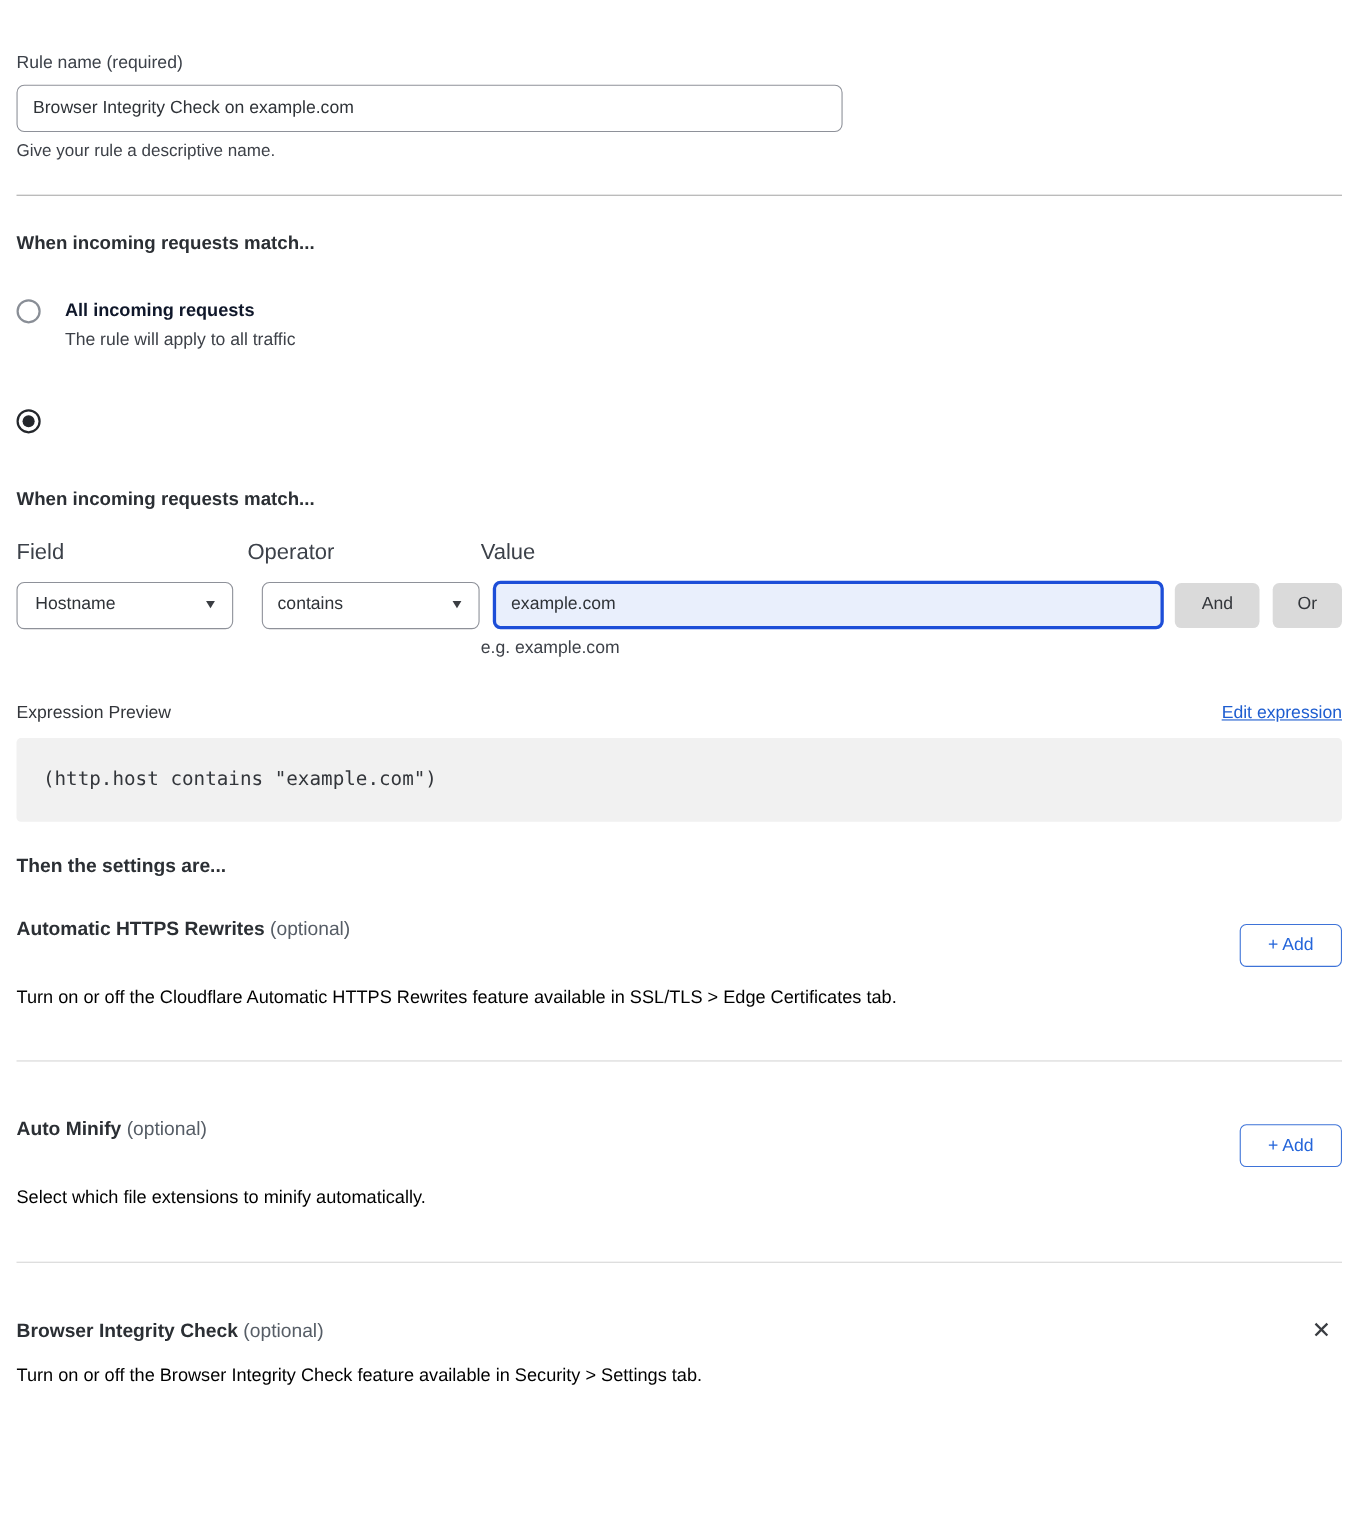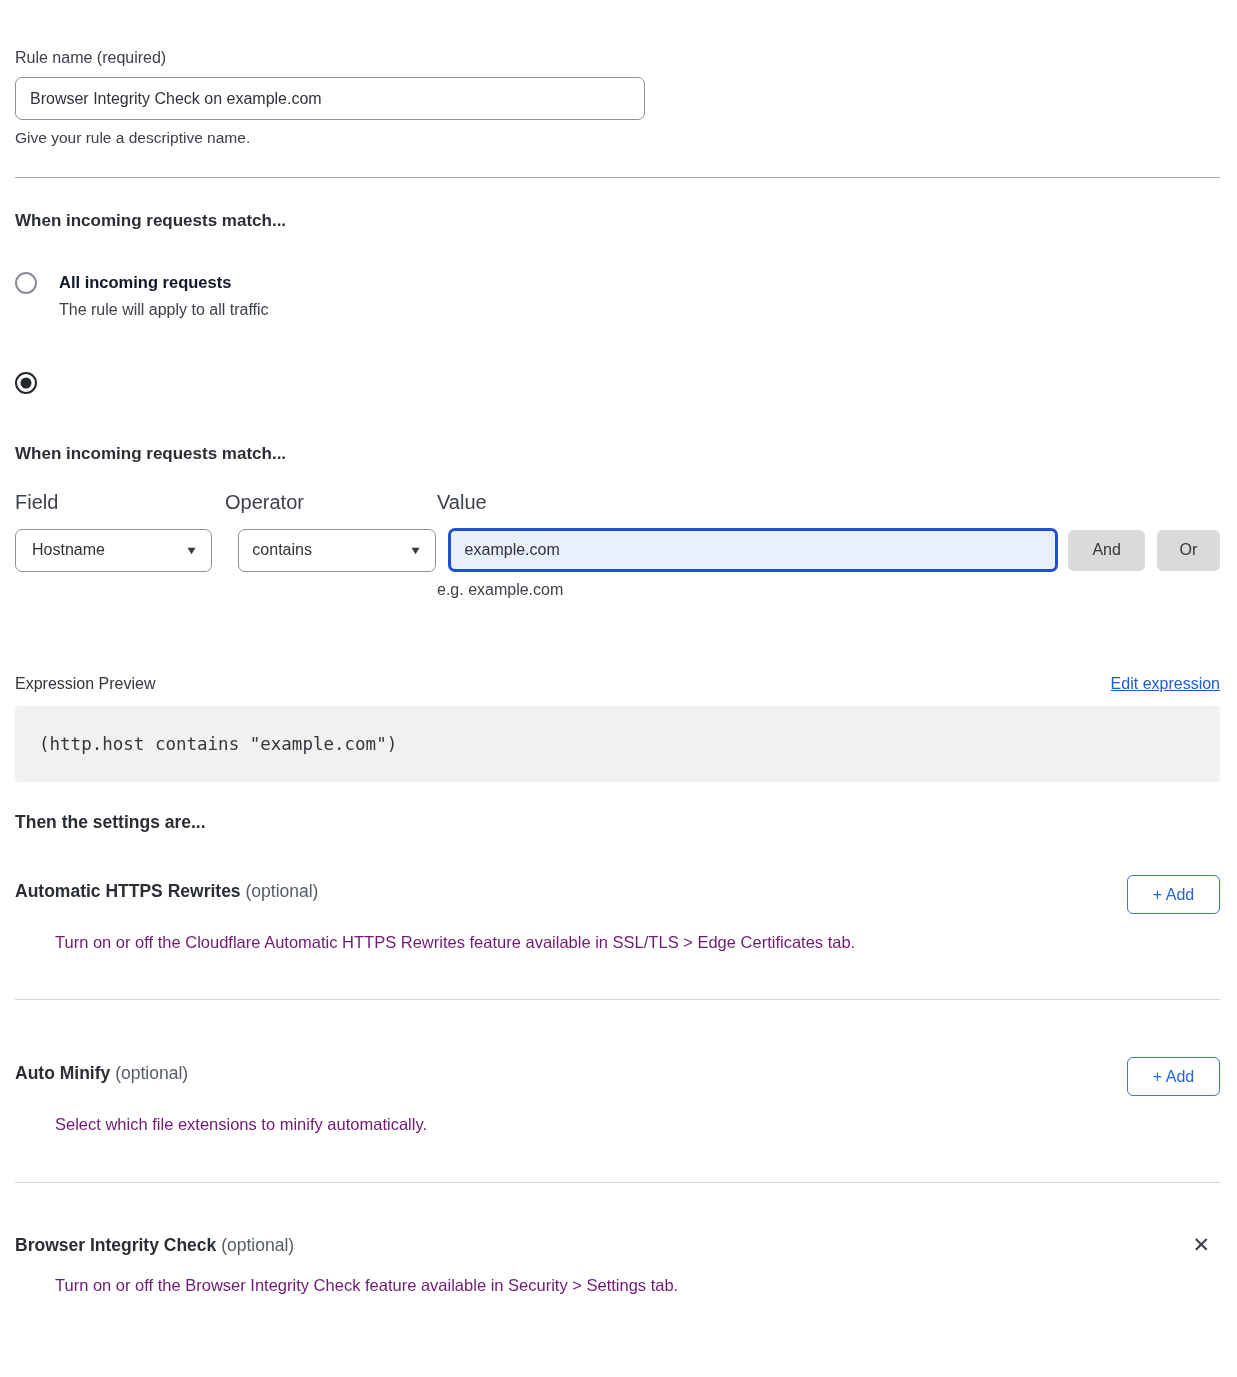--- a/index.html
+++ b/index.html
@@ -13,21 +13,21 @@
   .page { padding: 16px 17px 40px 15px; }
 
   
   .page-title { font-size: 21px; font-weight: 700; color: #26292e; letter-spacing: .1px; }
   .section-heading { font-size: 21px; font-weight: 700; color: #26292e; margin-top: 27px; }
   .sub-heading { font-size: 17px; font-weight: 700; color: #2b2f34; margin-top: 33px; }
 
   
   .field-label { font-size: 16px; color: #3c4149; margin-top: 33px; }
   .rule-name-input {
-    display: block; margin-top: 10px; width: 630px; height: 43px;
+    display: block; margin-top: 10px; width: 751px; height: 43px;
     border: 1px solid #8e9199; border-radius: 7px; padding: 0 14px;
     font-size: 16px; font-family: "Liberation Sans", sans-serif; color: #2f3338;
     outline: none; background: #fff;
   }
   .help-text { font-size: 15.5px; color: #3d4148; margin-top: 9px; }
 
   .divider-strong { border: none; border-top: 1px solid #ababab; margin-top: 30px; }
   .divider { border: none; border-top: 1px solid #d6d6d6; }
 
   
@@ -68,37 +68,37 @@
   .gray-btn {
     height: 41px; border: none; border-radius: 6px; background: #dadada;
     color: #33363b; font-size: 16px; font-family: "Liberation Sans", sans-serif;
     cursor: pointer;
   }
   .and-btn { width: 78px; margin-left: 10px; }
   .or-btn { width: 64px; margin-left: 12px; }
   .value-help { font-size: 16px; color: #3d4148; margin-top: 9px; margin-left: 422px; }
 
   
-  .expr-header { display: flex; justify-content: space-between; align-items: baseline; margin-top: 76px; }
+  .expr-header { display: flex; justify-content: space-between; align-items: baseline; margin-top: 41px; }
   .expr-label { font-size: 16px; color: #33363b; }
   .expr-edit-link { font-size: 16px; color: #1d5dd0; text-decoration: underline; cursor: pointer; }
   .expr-code {
     margin-top: 13px; background: #f1f1f1; border-radius: 4px; height: 76px;
     display: flex; align-items: center; padding: 0 24px;
     font-family: "DejaVu Sans Mono", monospace; font-size: 17.5px; color: #33363b;
   }
 
   
   .then-heading { margin-top: 30px; font-size: 17.5px; }
   .setting { margin-top: 35px; }
-  .setting-head { display: flex; justify-content: space-between; align-items: center; }
+  .setting-head { display: flex; justify-content: space-between; align-items: flex-start; }
   .setting-title { font-size: 17.5px; line-height: 22px; }
   .setting-name { font-weight: 700; color: #2b2f34; }
   .setting-optional { font-weight: 400; color: #565d66; }
-  .setting-desc { font-size: 16.5px; color: #701a75; margin-top: 18px; line-height: 21px; max-width: 1000px; margin-left: 40px; }
+  .setting-desc { font-size: 16.5px; color: #000000; margin-top: 18px; line-height: 21px; max-width: 1000px; }
   .add-btn {
     width: 93px; height: 39px; background: #fff; border: 1px solid #3e73d8;
     border-radius: 6px; color: #2465da; font-size: 16px;
     font-family: "Liberation Sans", sans-serif; cursor: pointer; margin-top: 7px;
     flex: 0 0 auto;
   }
   .setting-div-1 { margin-top: 46px; }
   .setting-div-2 { margin-top: 47px; }
   .setting-after-div { margin-top: 50px; }
   .close-btn {

